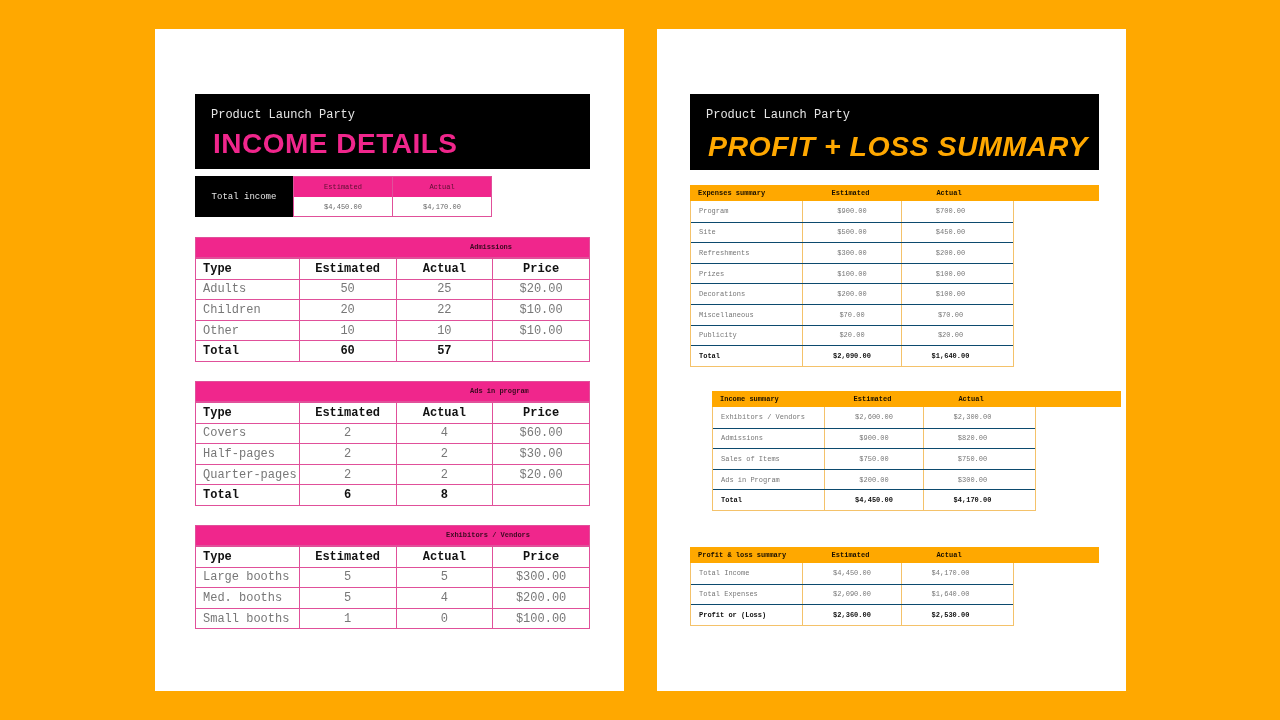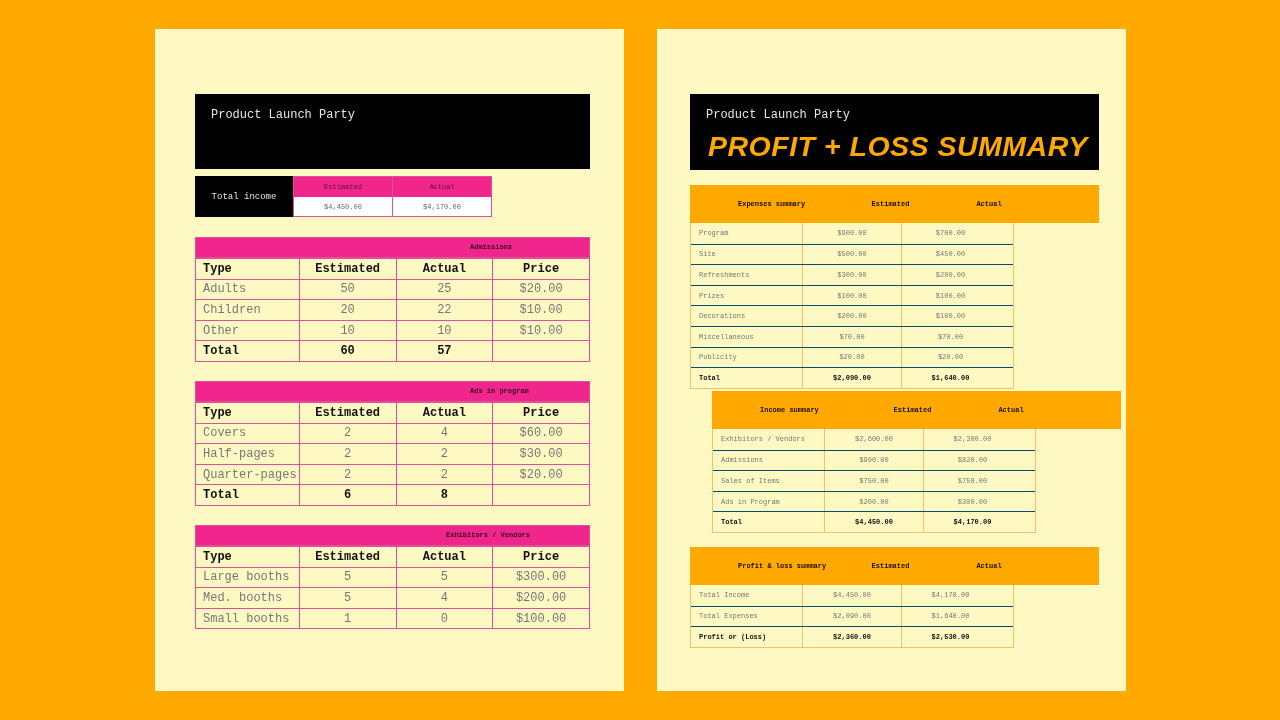--- a/index.html
+++ b/index.html
@@ -1,18 +1,18 @@
 <!DOCTYPE html>
 <html><head>
   <meta charset="utf-8">
   <style>
     * { box-sizing: border-box; margin: 0; padding: 0; }
     html, body { width: 1280px; height: 720px; overflow: hidden; }
     body { background: #FFA800; position: relative; font-family: "Liberation Mono", monospace; }
-    .page { position: absolute; top: 29px; width: 469px; height: 662px; background: #fef9c3; }
+    .page { position: absolute; top: 29px; width: 469px; height: 662px; background: #ffffff; }
     .page-left { left: 155px; }
     .page-right { left: 657px; }
 
     .banner { position: absolute; left: 40px; top: 65px; width: 395px; height: 75px; background: #000; }
     .page-right .banner { left: 33px; top: 65px; width: 409px; height: 76px; overflow: hidden; }
     .banner .subtitle { position: absolute; left: 16px; top: 14px; color: #e6e6e6; font-size: 12px; font-family: "Liberation Mono", monospace; }
     .banner .title { position: absolute; left: 18px; top: 34px; font-family: "Liberation Sans", sans-serif; font-weight: bold; font-size: 28px; letter-spacing: 0.5px; white-space: nowrap; }
     .page-left .banner .title { color: #F0268C; }
     .page-right .banner .title { color: #FFA800; left: 18px; top: 36px; font-size: 28.5px; font-style: italic; }
 
@@ -33,38 +33,39 @@
     .ptable .caption span { position: absolute; left: 274px; top: 5px; font-size: 7px; font-weight: bold; color: #3a0a20; }
     .ptable .row { display: flex; height: 20.6px; border-top: 1px solid #E0509A; }
     .ptable .row:first-of-type { border-top: none; }
     .ptable .cell { flex: 1; font-size: 12px; color: #777; display: flex; align-items: center; justify-content: center; }
     .ptable .cell + .cell { border-left: 1px solid #E0509A; }
     .ptable .cell.first { justify-content: flex-start; padding-left: 7px; }
     .ptable .row.head .cell, .ptable .row.total .cell { color: #111; font-weight: bold; }
 
     
     .otable { position: absolute; left: 33px; width: 409px; }
-    .otable .head { display: flex; height: 38px; background: #FFA800; padding-left: 40px; }
+    .otable .head { display: flex; height: 16px; background: #FFA800; }
     .otable .head .cell { color: #1a1000; font-weight: bold; }
     .otable .body { width: 324px; border: 1px solid #F4C26A; border-top: none; }
     .otable .row { display: flex; height: 20.6px; border-top: 1px solid #0c4a6e; }
     .otable .row:first-child { border-top: none; }
     .otable .cell { font-size: 7px; color: #777; display: flex; align-items: center; justify-content: center; }
     .otable .c1 { width: 111px; justify-content: flex-start; padding-left: 8px; }
     .otable .c2 { width: 99px; }
     .otable .c3 { width: 98px; }
     .otable .body .c2, .otable .body .c3 { border-left: 1px solid #F4C26A; }
     .otable .row.total .cell { color: #111; font-weight: bold; }
   </style>
 </head>
 <body>
 
 <div class="page page-left">
   <div class="banner">
     <div class="subtitle">Product Launch Party</div>
+    <div class="title">INCOME DETAILS</div>
   </div>
 
   <div class="total-income">
     <div class="ti-label">Total income</div>
     <div class="ti-grid">
       <div class="ti-head">
         <div>Estimated</div>
         <div>Actual</div>
       </div>
       <div class="ti-vals">

